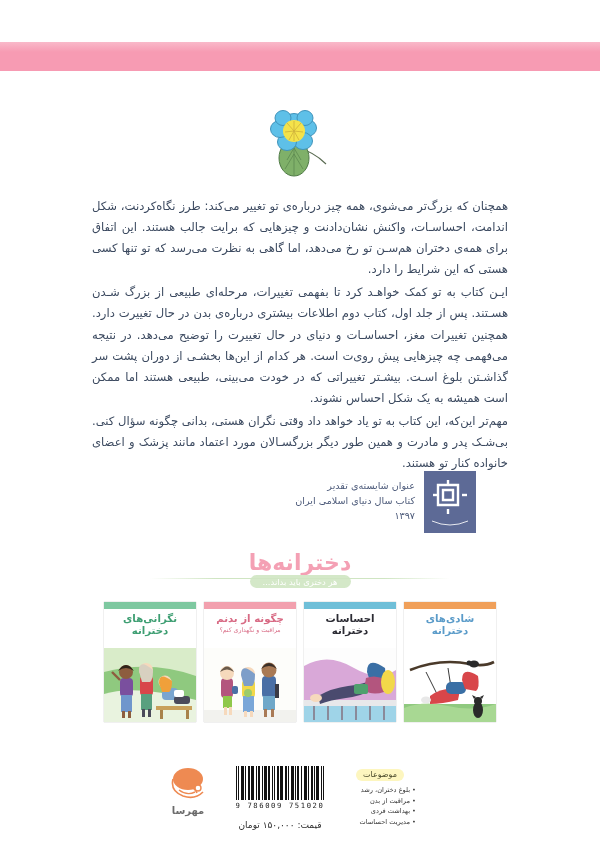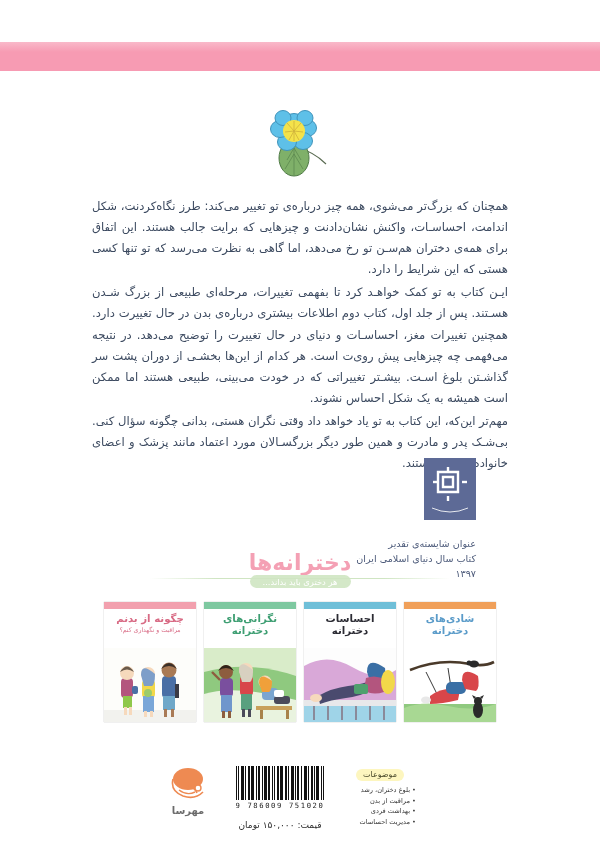--- a/index.html
+++ b/index.html
@@ -52,24 +52,24 @@
     font-size: 11.6px;
     line-height: 1.82;
     letter-spacing: .1px;
   }
   .copy p { margin: 0 0 2px 0; }
   .copy p:last-child { margin-bottom: 0; }
 
   
   .award {
     position: absolute;
-    top: 458px;
+    top: 471px;
     right: 124px;
     display: flex;
-    flex-direction: column;
+    flex-direction: row;
     align-items: flex-start;
     gap: 9px;
     direction: rtl;
   }
   .award-mark {
     width: 52px; height: 62px;
     background: #5d6a96;
     flex: 0 0 auto;
     position: relative;
     border-radius: 1px;
@@ -357,57 +357,20 @@
 
   <div class="series">
     <div class="series-title">دخترانه‌ها</div>
     <div class="series-sub">هر دختری باید بداند...</div>
   </div>
   <div class="series-rule"></div>
 
   <div class="books">
 
     <div class="book">
-      <div class="book-topbar" style="background:#f2a0ae"></div>
-      <svg class="book-art" viewBox="0 0 92 74" preserveAspectRatio="none">
-        <rect x="0" y="0" width="92" height="74" fill="#fdfdfa"></rect>
-        <rect x="0" y="62" width="92" height="12" fill="#f2f2ee"></rect>
-        <g>
-          <rect x="17" y="30" width="12" height="20" rx="4" fill="#b3557e"></rect>
-          <rect x="19" y="48" width="9" height="12" fill="#8fc84a"></rect>
-          <circle cx="23" cy="25" r="7" fill="#f6d9bc"></circle>
-          <path d="M16 24 q7 -11 14 0 q-7 -5 -14 0z" fill="#6a5a4a"></path>
-          <rect x="20" y="59" width="3" height="8" fill="#f6d9bc"></rect>
-          <rect x="25" y="59" width="3" height="8" fill="#f6d9bc"></rect>
-          <rect x="28" y="38" width="6" height="8" rx="2" fill="#4a6fa5"></rect>
-        </g>
-        <g>
-          <rect x="38" y="32" width="13" height="18" rx="4" fill="#f2d84a"></rect>
-          <rect x="39" y="48" width="11" height="16" fill="#7aa7d8"></rect>
-          <circle cx="44" cy="26" r="7" fill="#f6d9bc"></circle>
-          <path d="M37 27 q0 -13 14 -1 q0 10 -3 12 l-8 0z" fill="#7d9ec9"></path>
-          <rect x="40" y="63" width="3" height="6" fill="#f6d9bc"></rect>
-          <rect x="46" y="63" width="3" height="6" fill="#f6d9bc"></rect>
-          <circle cx="44" cy="45" r="4" fill="#9ccb6b"></circle>
-        </g>
-        <g>
-          <rect x="58" y="28" width="14" height="22" rx="4" fill="#4a6fa5"></rect>
-          <rect x="59" y="48" width="12" height="14" fill="#6fa8c9"></rect>
-          <circle cx="65" cy="22" r="7.5" fill="#a97a55"></circle>
-          <path d="M57 21 q8 -12 16 0 q-8 -6 -16 0z" fill="#3a2f28"></path>
-          <rect x="60" y="61" width="3" height="8" fill="#a97a55"></rect>
-          <rect x="67" y="61" width="3" height="8" fill="#a97a55"></rect>
-          <rect x="71" y="36" width="4" height="14" fill="#3a3a44"></rect>
-        </g>
-      </svg>
-      <div class="book-title" style="color:#d86a84">چگونه از بدنم</div>
-      <div class="book-sub" style="color:#d86a84">مراقبت و نگهداری کنم؟</div>
-    </div>
-
-    <div class="book">
       <div class="book-topbar" style="background:#7ec8a0"></div>
       <svg class="book-art" viewBox="0 0 92 74" preserveAspectRatio="none">
         <rect x="0" y="0" width="92" height="74" fill="#d9ecc9"></rect>
         <path d="M0 24 q46 -12 92 4 L92 74 L0 74 Z" fill="#8fc97f"></path>
         <path d="M0 46 q30 -10 92 6 L92 74 L0 74 Z" fill="#e9f3df"></path>
         <rect x="52" y="58" width="36" height="4" fill="#c8a05a"></rect>
         <rect x="56" y="62" width="3" height="9" fill="#a8824a"></rect>
         <rect x="82" y="62" width="3" height="9" fill="#a8824a"></rect>
         <g>
           <rect x="16" y="30" width="13" height="19" rx="4" fill="#7a4f9e"></rect>
@@ -429,20 +392,57 @@
         <g>
           <rect x="58" y="40" width="16" height="12" rx="4" fill="#7aa5d0"></rect>
           <rect x="70" y="48" width="16" height="8" rx="3" fill="#4a4a5a"></rect>
           <circle cx="61" cy="34" r="6.5" fill="#f6d9bc"></circle>
           <path d="M55 35 q0 -12 13 -2 q0 9 -3 11 l-7 0z" fill="#f0a03a"></path>
           <rect x="70" y="42" width="10" height="7" rx="2" fill="#ffffff"></rect>
         </g>
       </svg>
       <div class="book-title" style="color:#3d9e72">نگرانی‌های دخترانه</div>
       <div class="book-sub" style="color:#3d9e72"></div>
+    </div>
+
+    <div class="book">
+      <div class="book-topbar" style="background:#f2a0ae"></div>
+      <svg class="book-art" viewBox="0 0 92 74" preserveAspectRatio="none">
+        <rect x="0" y="0" width="92" height="74" fill="#fdfdfa"></rect>
+        <rect x="0" y="62" width="92" height="12" fill="#f2f2ee"></rect>
+        <g>
+          <rect x="17" y="30" width="12" height="20" rx="4" fill="#b3557e"></rect>
+          <rect x="19" y="48" width="9" height="12" fill="#8fc84a"></rect>
+          <circle cx="23" cy="25" r="7" fill="#f6d9bc"></circle>
+          <path d="M16 24 q7 -11 14 0 q-7 -5 -14 0z" fill="#6a5a4a"></path>
+          <rect x="20" y="59" width="3" height="8" fill="#f6d9bc"></rect>
+          <rect x="25" y="59" width="3" height="8" fill="#f6d9bc"></rect>
+          <rect x="28" y="38" width="6" height="8" rx="2" fill="#4a6fa5"></rect>
+        </g>
+        <g>
+          <rect x="38" y="32" width="13" height="18" rx="4" fill="#f2d84a"></rect>
+          <rect x="39" y="48" width="11" height="16" fill="#7aa7d8"></rect>
+          <circle cx="44" cy="26" r="7" fill="#f6d9bc"></circle>
+          <path d="M37 27 q0 -13 14 -1 q0 10 -3 12 l-8 0z" fill="#7d9ec9"></path>
+          <rect x="40" y="63" width="3" height="6" fill="#f6d9bc"></rect>
+          <rect x="46" y="63" width="3" height="6" fill="#f6d9bc"></rect>
+          <circle cx="44" cy="45" r="4" fill="#9ccb6b"></circle>
+        </g>
+        <g>
+          <rect x="58" y="28" width="14" height="22" rx="4" fill="#4a6fa5"></rect>
+          <rect x="59" y="48" width="12" height="14" fill="#6fa8c9"></rect>
+          <circle cx="65" cy="22" r="7.5" fill="#a97a55"></circle>
+          <path d="M57 21 q8 -12 16 0 q-8 -6 -16 0z" fill="#3a2f28"></path>
+          <rect x="60" y="61" width="3" height="8" fill="#a97a55"></rect>
+          <rect x="67" y="61" width="3" height="8" fill="#a97a55"></rect>
+          <rect x="71" y="36" width="4" height="14" fill="#3a3a44"></rect>
+        </g>
+      </svg>
+      <div class="book-title" style="color:#d86a84">چگونه از بدنم</div>
+      <div class="book-sub" style="color:#d86a84">مراقبت و نگهداری کنم؟</div>
     </div>
 
     <div class="book">
       <div class="book-topbar" style="background:#6fbfd8"></div>
       <svg class="book-art" viewBox="0 0 92 74" preserveAspectRatio="none">
         <rect x="0" y="0" width="92" height="74" fill="#fdfdfd"></rect>
         <path d="M0 18 q24 -14 50 2 q24 14 42 2 L92 58 L0 58 Z" fill="#d9a8d8"></path>
         <rect x="0" y="52" width="92" height="6" fill="#e8e8ea"></rect>
         <rect x="0" y="58" width="92" height="16" fill="#9fd4e8"></rect>
         <g stroke="#8a8a9a" stroke-width="2" fill="none">

